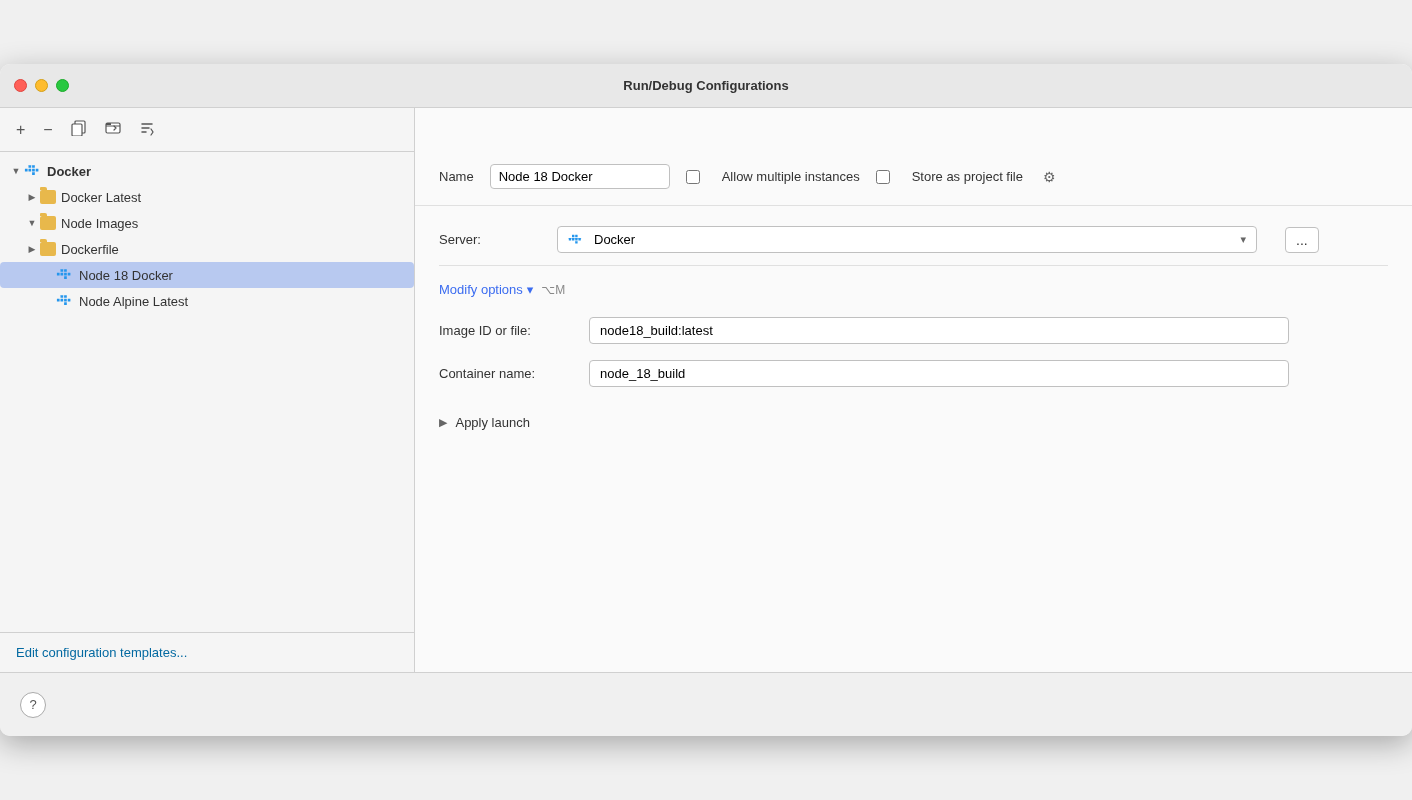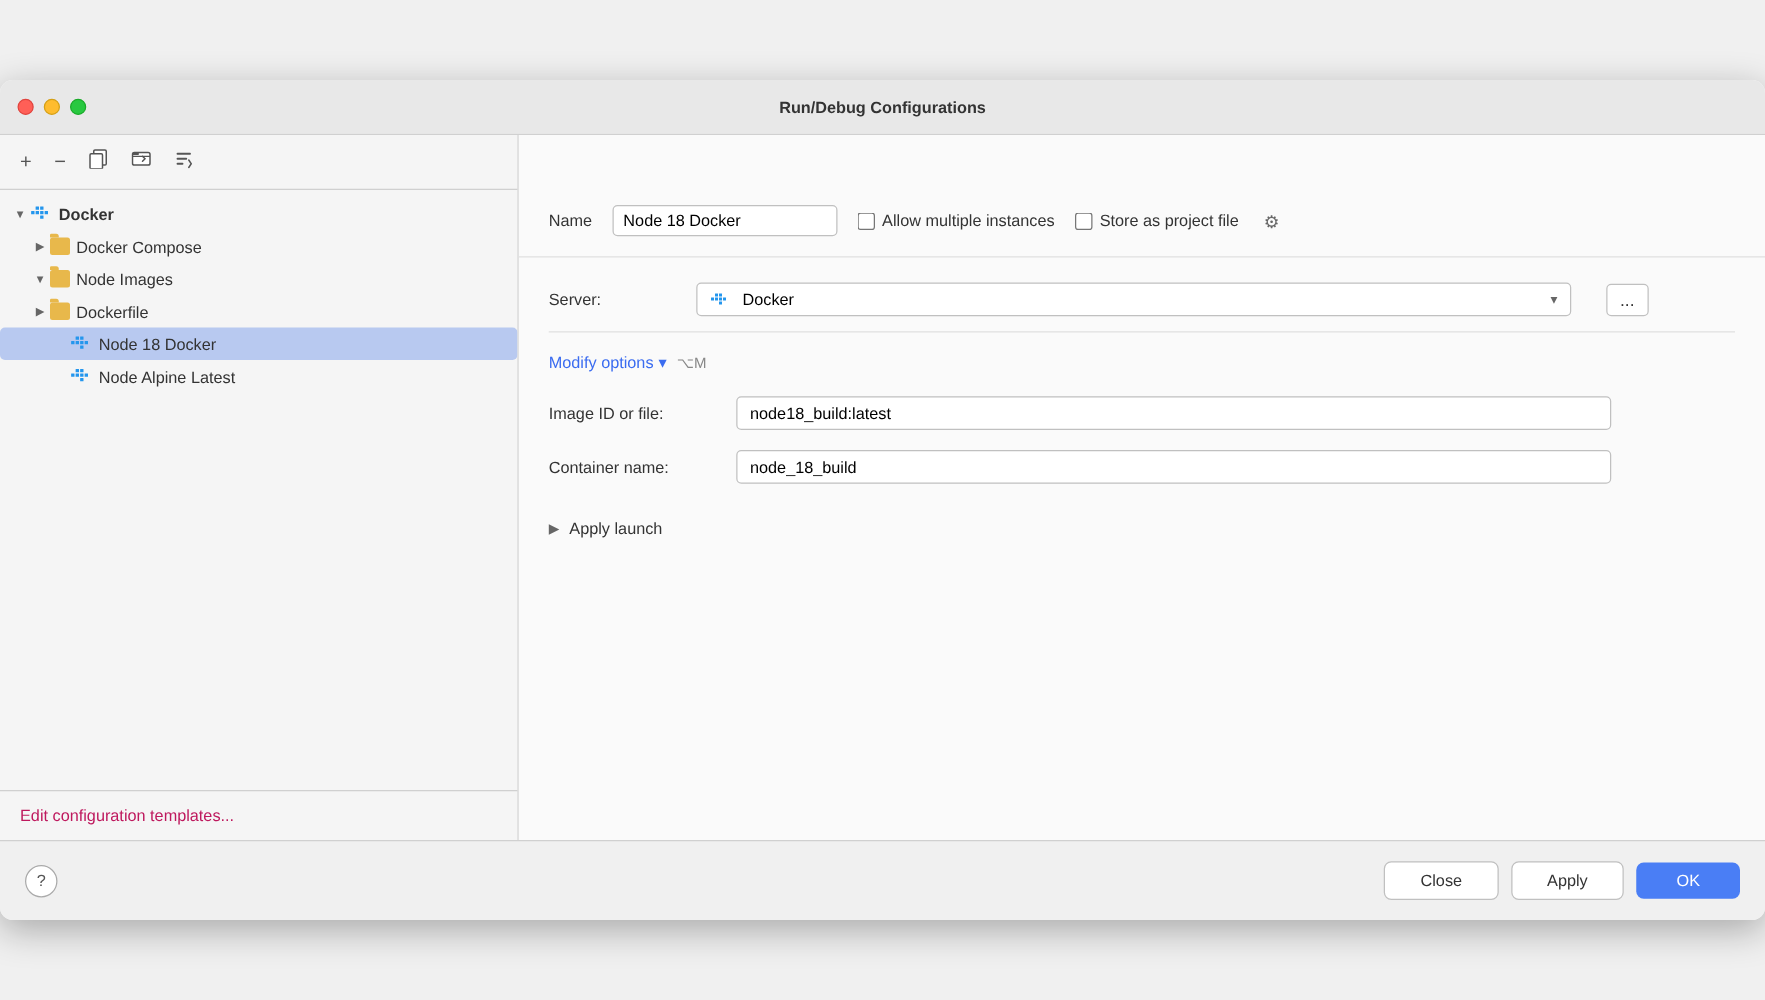--- a/index.html
+++ b/index.html
@@ -150,21 +150,21 @@
       color: #333;
     }
     .tree-label.bold { font-weight: 600; }
     .indent-1 { padding-left: 24px; }
     .indent-2 { padding-left: 40px; }
     .sidebar-footer {
       padding: 12px 16px;
       border-top: 1px solid #d0d0d0;
     }
     .edit-templates-link {
-      color: #be185d;
+      color: #0369a1;
       font-size: 13px;
       cursor: pointer;
       text-decoration: none;
     }
     .right-panel {
       flex: 1;
       display: flex;
       flex-direction: column;
       background: #fafafa;
       overflow: hidden;
@@ -187,21 +187,21 @@
       border-radius: 4px;
       padding: 4px 8px;
       font-size: 13px;
       width: 180px;
       background: white;
       outline: none;
     }
     .checkbox-group {
       display: flex;
       align-items: center;
-      gap: 6px;
+      gap: 22px;
     }
     .checkbox-label {
       font-size: 13px;
       color: #333;
     }
     input[type="checkbox"] {
       width: 14px;
       height: 14px;
       cursor: pointer;
     }
@@ -454,21 +454,21 @@
               <rect x="26" y="10" width="6" height="6" fill="#2496ed" rx="0.5"></rect>
               <rect x="18" y="18" width="6" height="6" fill="#2496ed" rx="0.5"></rect>
             </svg>
           </div>
           <span class="tree-label bold">Docker</span>
         </div>
 
         <div class="tree-item indent-1">
           <div class="tree-arrow collapsed"></div>
           <div class="tree-folder-icon"></div>
-          <span class="tree-label">Docker Compose</span>
+          <span class="tree-label">Docker Latest</span>
         </div>
 
         <div class="tree-item indent-1">
           <div class="tree-arrow expanded"></div>
           <div class="tree-folder-icon"></div>
           <span class="tree-label">Node Images</span>
         </div>
 
         <div class="tree-item indent-1">
           <div class="tree-arrow collapsed"></div>
@@ -587,19 +587,14 @@
       </div>
     </div>
   </div>
 
   <div class="dialog-footer">
     <div class="footer-left">
       <button class="help-btn">
         <span>?</span>
       </button>
     </div>
-    <div class="footer-right">
-      <button class="btn-close">Close</button>
-      <button class="btn-apply">Apply</button>
-      <button class="btn-ok">OK</button>
-    </div>
   </div>
 </div>
 
 </body></html>

